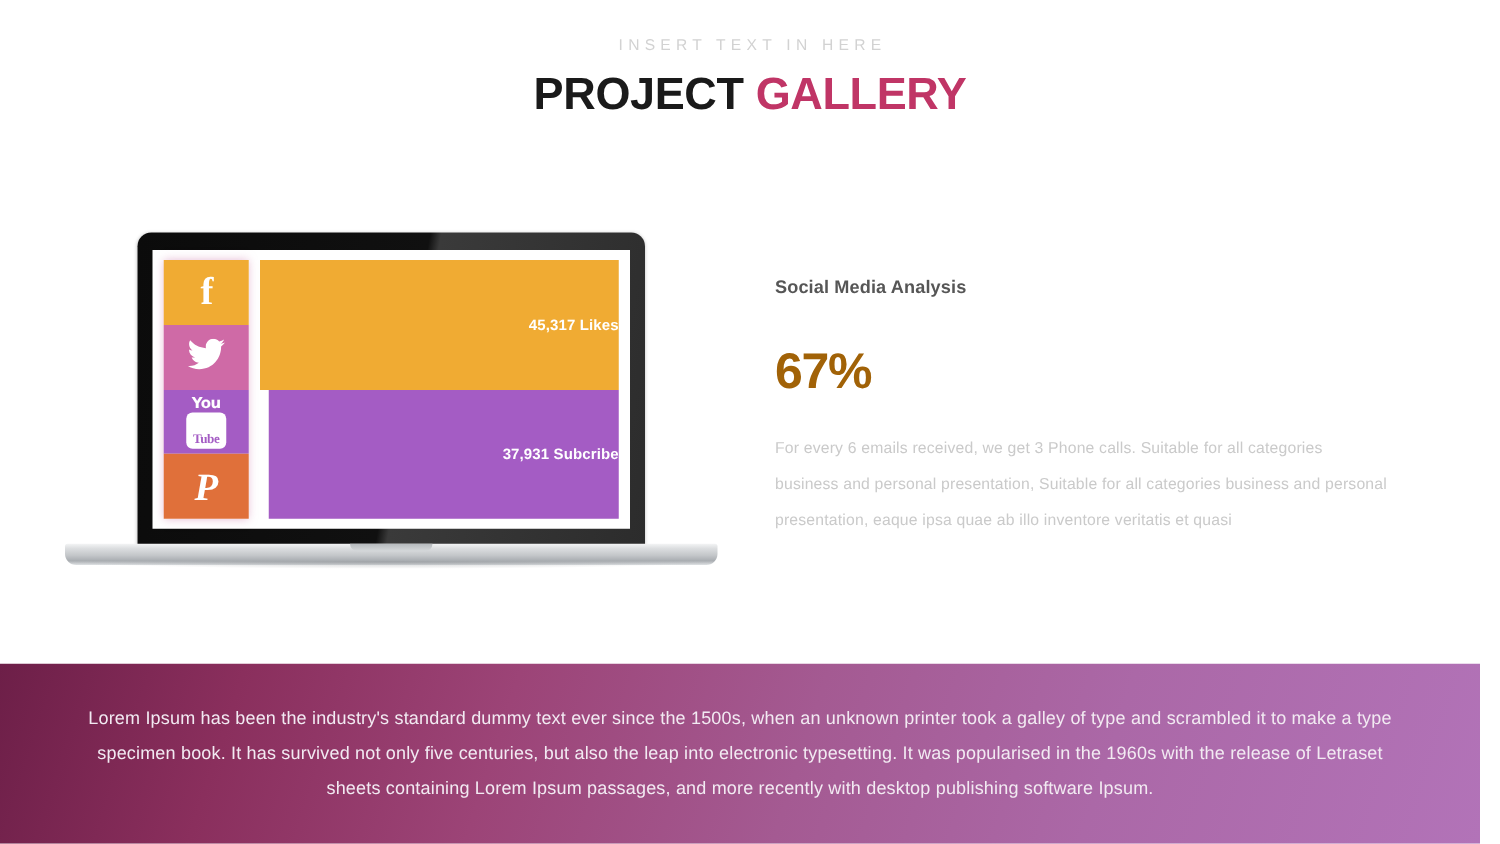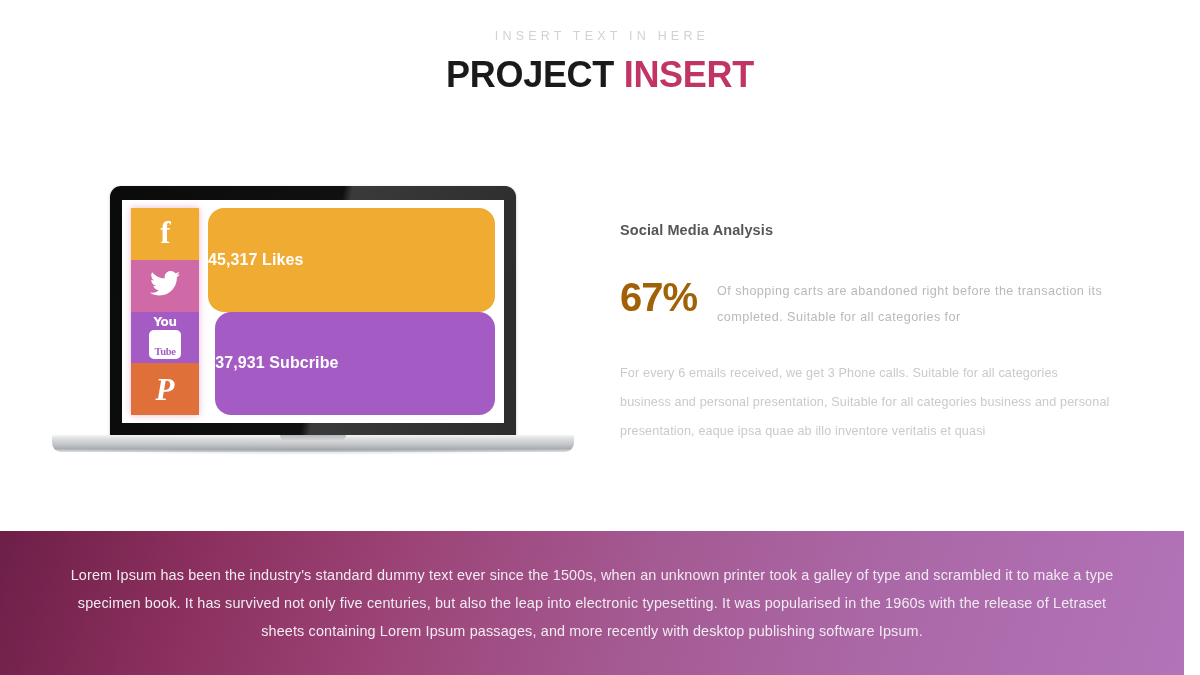--- a/index.html
+++ b/index.html
@@ -121,27 +121,26 @@
   .bars {
     flex: 1 1 auto;
     display: flex;
     flex-direction: column;
     position: relative;
   }
   .bar {
     flex: 1 1 0;
     display: flex;
     align-items: center;
-    justify-content: flex-start;
+    justify-content: flex-end;
     color: #ffffff;
-    font-size: 16px;
+    font-size: 12px;
     font-weight: 700;
     letter-spacing: 0.1px;
     position: relative;
-    border-radius: 16px;
   }
   .bar-1 { width: 100%;   align-self: flex-start; }
   .bar-2 { width: 97.5%;  align-self: flex-end;   }
   .bar-3 { width: 97.5%;  align-self: flex-end;   }
   .bar-4 { width: 100%;   align-self: flex-start; }
 
   
   .fb-glyph {
     font-family: "Liberation Serif", serif;
     font-weight: 700;
@@ -248,21 +247,21 @@
 </style>
 </head>
 <body>
 
 <div class="slide">
 
   <div class="header">
     <div class="eyebrow">INSERT TEXT IN HERE</div>
     <div class="title">
       <span class="t-dark">PROJECT</span>
-      <span class="t-accent" style="color: rgb(192, 53, 102);">INSERT</span>
+      <span class="t-accent" style="color: rgb(192, 53, 102);">GALLERY</span>
     </div>
   </div>
 
   <div class="laptop">
 
     <div class="laptop-lid">
       <div class="laptop-screen">
 
         <div class="icon-col">
 
@@ -305,21 +304,20 @@
 
     <div class="laptop-base"></div>
     <div class="laptop-foot"></div>
   </div>
 
   <div class="right-panel">
     <div class="panel-heading">Social Media Analysis</div>
 
     <div class="stat-row">
       <div class="stat-number" style="color: #a16207;">67%</div>
-      <div class="stat-text">Of shopping carts are abandoned right before the transaction its completed. Suitable for all categories for</div>
     </div>
 
     <div class="body-copy">For every 6 emails received, we get 3 Phone calls. Suitable for all categories business and personal presentation, Suitable for all categories business and personal presentation, eaque ipsa quae ab illo inventore veritatis et quasi</div>
   </div>
 
   <div class="banner">
     <div class="banner-text">Lorem Ipsum has been the industry's standard dummy text ever since the 1500s, when an unknown printer took a galley of type and scrambled it to make a type specimen book. It has survived not only five centuries, but also the leap into electronic typesetting. It was popularised in the 1960s with the release of Letraset sheets containing Lorem Ipsum passages, and more recently with desktop publishing software Ipsum.</div>
   </div>
 
 </div>

